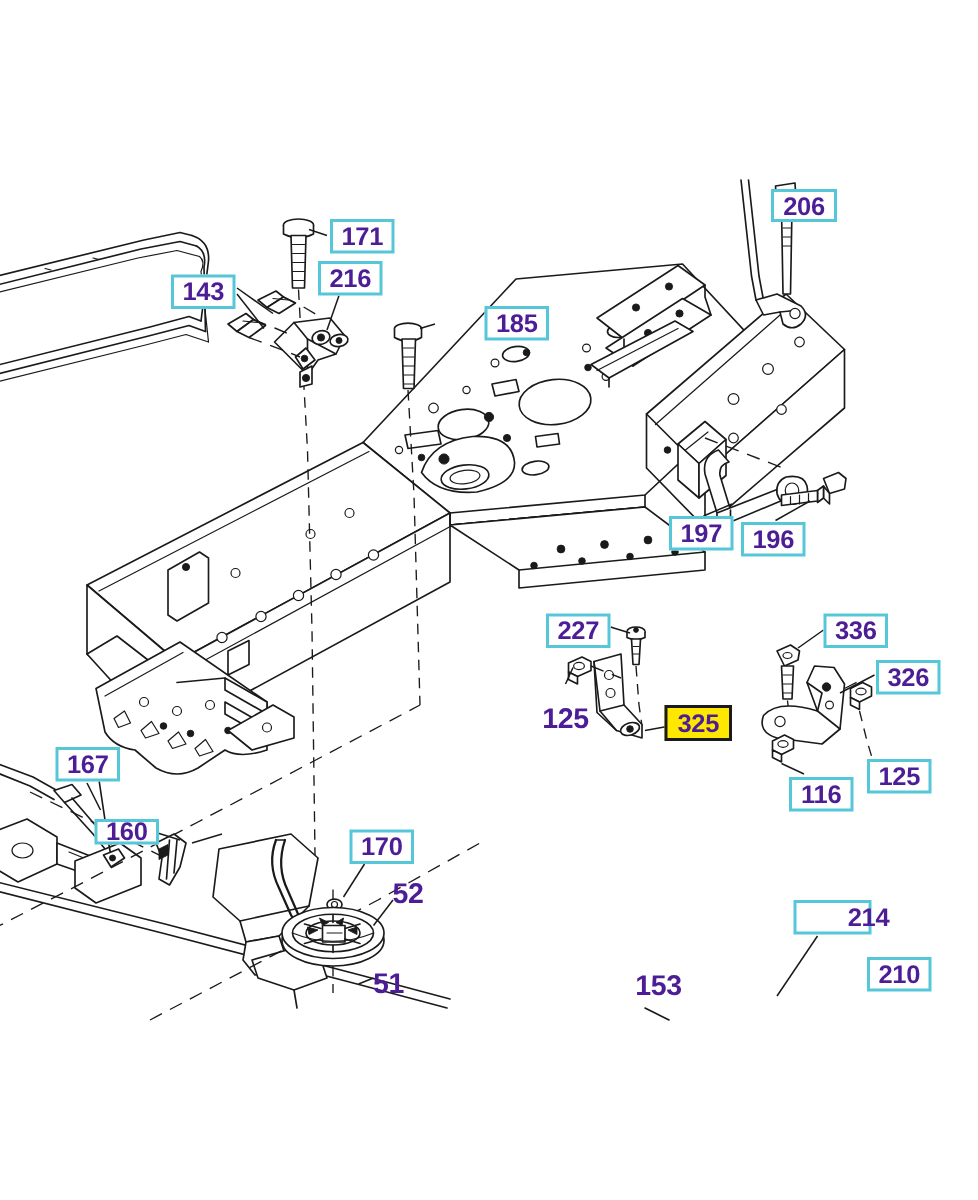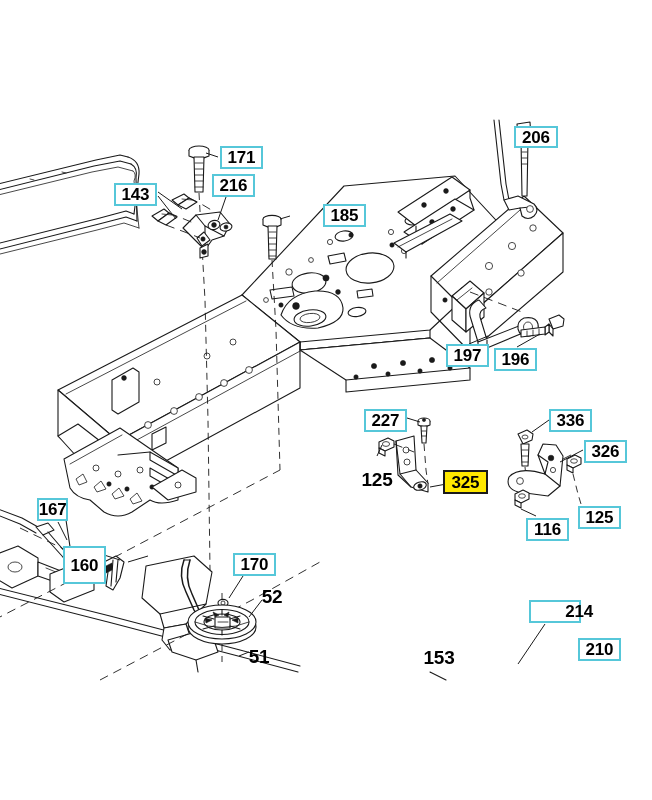--- a/index.html
+++ b/index.html
@@ -2,21 +2,21 @@
 <html><head>
 <meta charset="utf-8">
 <style>
   html,body{margin:0;padding:0;background:#ffffff;}
   body{width:652px;height:800px;overflow:hidden;
        font-family:"Liberation Sans", sans-serif;}
   #page{position:relative;width:652px;height:800px;background:#fff;}
   #art{position:absolute;inset:0;}
   .callout{position:absolute;box-sizing:border-box;
            display:flex;align-items:center;justify-content:center;
-           font-weight:bold;color:#000000;line-height:1;white-space:nowrap;
+           font-weight:bold;color:#4c1d95;line-height:1;white-space:nowrap;
            letter-spacing:-0.2px;}
   .callout.boxed{background:#ffffff;border:2px solid #56c7d9;}
   .callout.hl{background:#ffe800;border:2px solid #1a1a1a;}
   .callout.plain{background:transparent;border:0;}
 </style>
 </head>
 <body>
 
 <div id="page">
 
@@ -396,22 +396,22 @@
       <div class="callout boxed" style="left: 291px; top: 204px; width: 43px; height: 23px; font-size: 17px; margin-left: 32px;">185</div>
       <div class="callout boxed" style="left: 446px; top: 344px; width: 43px; height: 23px; font-size: 17px;">197</div>
       <div class="callout boxed" style="left: 494px; top: 348px; width: 43px; height: 23px; font-size: 17px;">196</div>
       <div class="callout boxed" style="left: 364px; top: 409px; width: 43px; height: 23px; font-size: 17px;">227</div>
       <div class="callout boxed" style="left: 549px; top: 409px; width: 43px; height: 23px; font-size: 17px;">336</div>
       <div class="callout boxed" style="left: 584px; top: 440px; width: 43px; height: 23px; font-size: 17px;">326</div>
       <div class="callout plain" style="left: 357px; top: 468px; width: 40px; height: 22px; font-size: 19px;">125</div>
       <div class="callout hl" style="left: 443px; top: 470px; width: 45px; height: 24px; font-size: 17px;">325</div>
       <div class="callout boxed" style="left: 526px; top: 518px; width: 43px; height: 23px; font-size: 17px;">116</div>
       <div class="callout boxed" style="left: 578px; top: 506px; width: 43px; height: 23px; font-size: 17px;">125</div>
-      <div class="callout boxed" style="left: 37px; top: 498px; width: 31px; height: 23px; font-size: 17px;">167</div>
-      <div class="callout boxed" style="left: 63px; top: 546px; width: 43px; height: 38px; font-size: 17px;">160</div>
+      <div class="callout boxed" style="left: 37px; top: 498px; width: 43px; height: 23px; font-size: 17px;">167</div>
+      <div class="callout boxed" style="left: 63px; top: 546px; width: 43px; height: 17px; font-size: 17px;">160</div>
       <div class="callout boxed" style="left: 233px; top: 553px; width: 43px; height: 23px; font-size: 17px;">170</div>
       <div class="callout plain" style="left: 256px; top: 585px; width: 32px; height: 22px; font-size: 19px;">52</div>
       <div class="callout plain" style="left: 243px; top: 645px; width: 32px; height: 22px; font-size: 19px;">51</div>
       <div class="callout boxed" style="left: 529px; top: 600px; width: 43px; height: 23px; font-size: 17px; padding-left: 48px;">214</div>
       <div class="callout plain" style="left: 422px; top: 646px; width: 34px; height: 22px; font-size: 19px;">153</div>
       <div class="callout boxed" style="left: 578px; top: 638px; width: 43px; height: 23px; font-size: 17px; text-align: right;">210</div>
     </div>
 
 </div>
 

